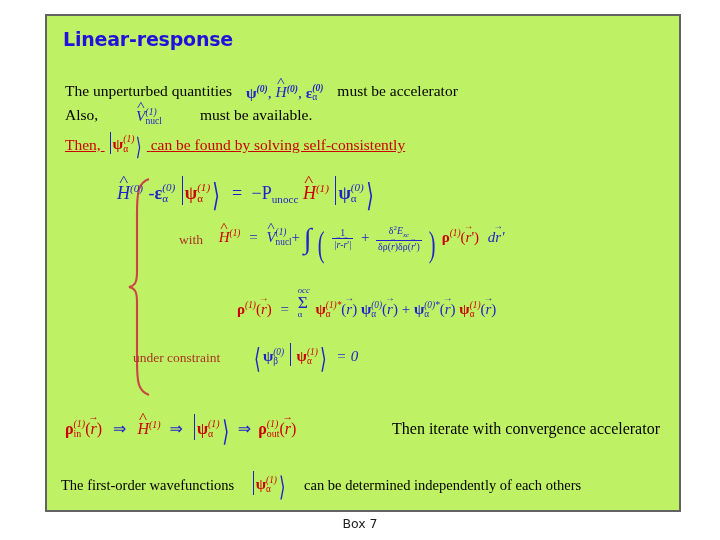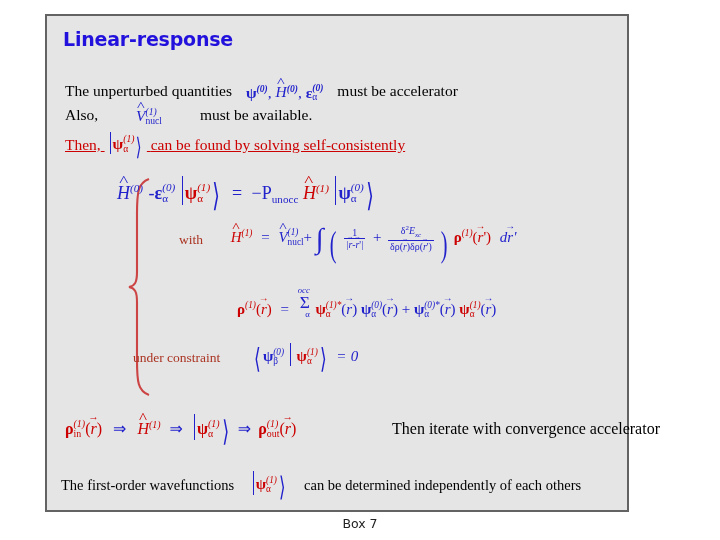--- a/index.html
+++ b/index.html
@@ -9,23 +9,23 @@
     font-family:"Liberation Serif", serif;
     overflow:hidden;
   }
   .slide{
     position:absolute;left:0;top:0;width:720px;height:540px;
     background:#ffffff;
   }
   .frame{
     position:absolute;
     left:45px;top:14px;
-    width:584px;height:498px;
+    width:636px;height:498px;
     border:2px solid #636363;
-    background:#e5e5e5;
+    background:#bef264;
     box-sizing:border-box;
   }
   .title{
     position:absolute;left:16px;top:12px;
     font-family:"DejaVu Sans", sans-serif;
     font-weight:bold;
     font-size:19px;
     color:#2211dd;
     letter-spacing:-0.2px;
   }
@@ -73,21 +73,21 @@
     font-size:0.66em;line-height:1.12;
   }
   .frac .num{display:block;border-bottom:1px solid currentColor;padding:0 2px;}
   .frac .den{display:block;padding:0 2px;text-align:center;}
   .bigint{font-size:1.9em;font-style:italic;display:inline-block;vertical-align:-0.24em;line-height:0.6;}
   .bigparen{
     font-size:2.45em;display:inline-block;vertical-align:-0.38em;
     transform:scaleX(0.55);line-height:0.72;font-weight:300;
   }
   .bigsum{
-    display:inline-block;vertical-align:-0.30em;text-align:right;
+    display:inline-block;vertical-align:-0.30em;text-align:left;
     font-size:0.58em;line-height:1.0;
   }
   .bigsum .top{display:block;font-style:italic;}
   .bigsum .sig{display:block;font-size:2.0em;line-height:0.86;font-style:normal;}
   .bigsum .bot{display:block;font-style:normal;}
 
   .brace{
     position:absolute;left:78px;top:160px;
     width:34px;height:222px;
     color:#cc3333;
@@ -149,21 +149,21 @@
         <span class="bar" style="height:1.6em;"></span><span class="red" style="font-weight:bold;">ψ</span><span class="subsup red"><i>(1)</i><b>α</b></span><span class="ket" style="font-size:1.75em;">⟩</span>
         <span style="margin:0 5px;">=</span>
         <span>−</span><span style="font-style:normal;">P</span><sub class="s">unocc</sub>
         <span class="mjt red"><span class="hat">H</span></span><sup class="s red">(1)</sup>
         <span class="bar" style="height:1.6em;"></span><span style="font-weight:bold;">ψ</span><span class="subsup"><i>(0)</i><b>α</b></span><span class="ket" style="font-size:1.75em;">⟩</span>
       </span>
     </div>
 
     <div class="eq" style="left:132px;top:208px;font-size:15px;">
       <span class="lbl">with</span>
-      <span class="m red" style="margin-left:24px;">
+      <span class="m red" style="margin-left:12px;">
         <span class="mjt"><span class="hat">H</span></span><sup class="s">(1)</sup>
         <span class="blue" style="margin:0 5px;">=</span>
         <span class="blue mjt"><span class="hat">V</span></span><span class="subsup blue"><i>(1)</i><b>nucl</b></span><span class="blue">+</span>
         <span class="bigint blue">∫</span>
         <span class="bigparen blue">(</span>
         <span class="frac blue" style="margin:0 1px;">
           <span class="num">1</span>
           <span class="den">|<span class="vec mjt">r</span>-<span class="vec mjt">r</span>'|</span>
         </span>
         <span class="blue" style="margin:0 3px;">+</span>

